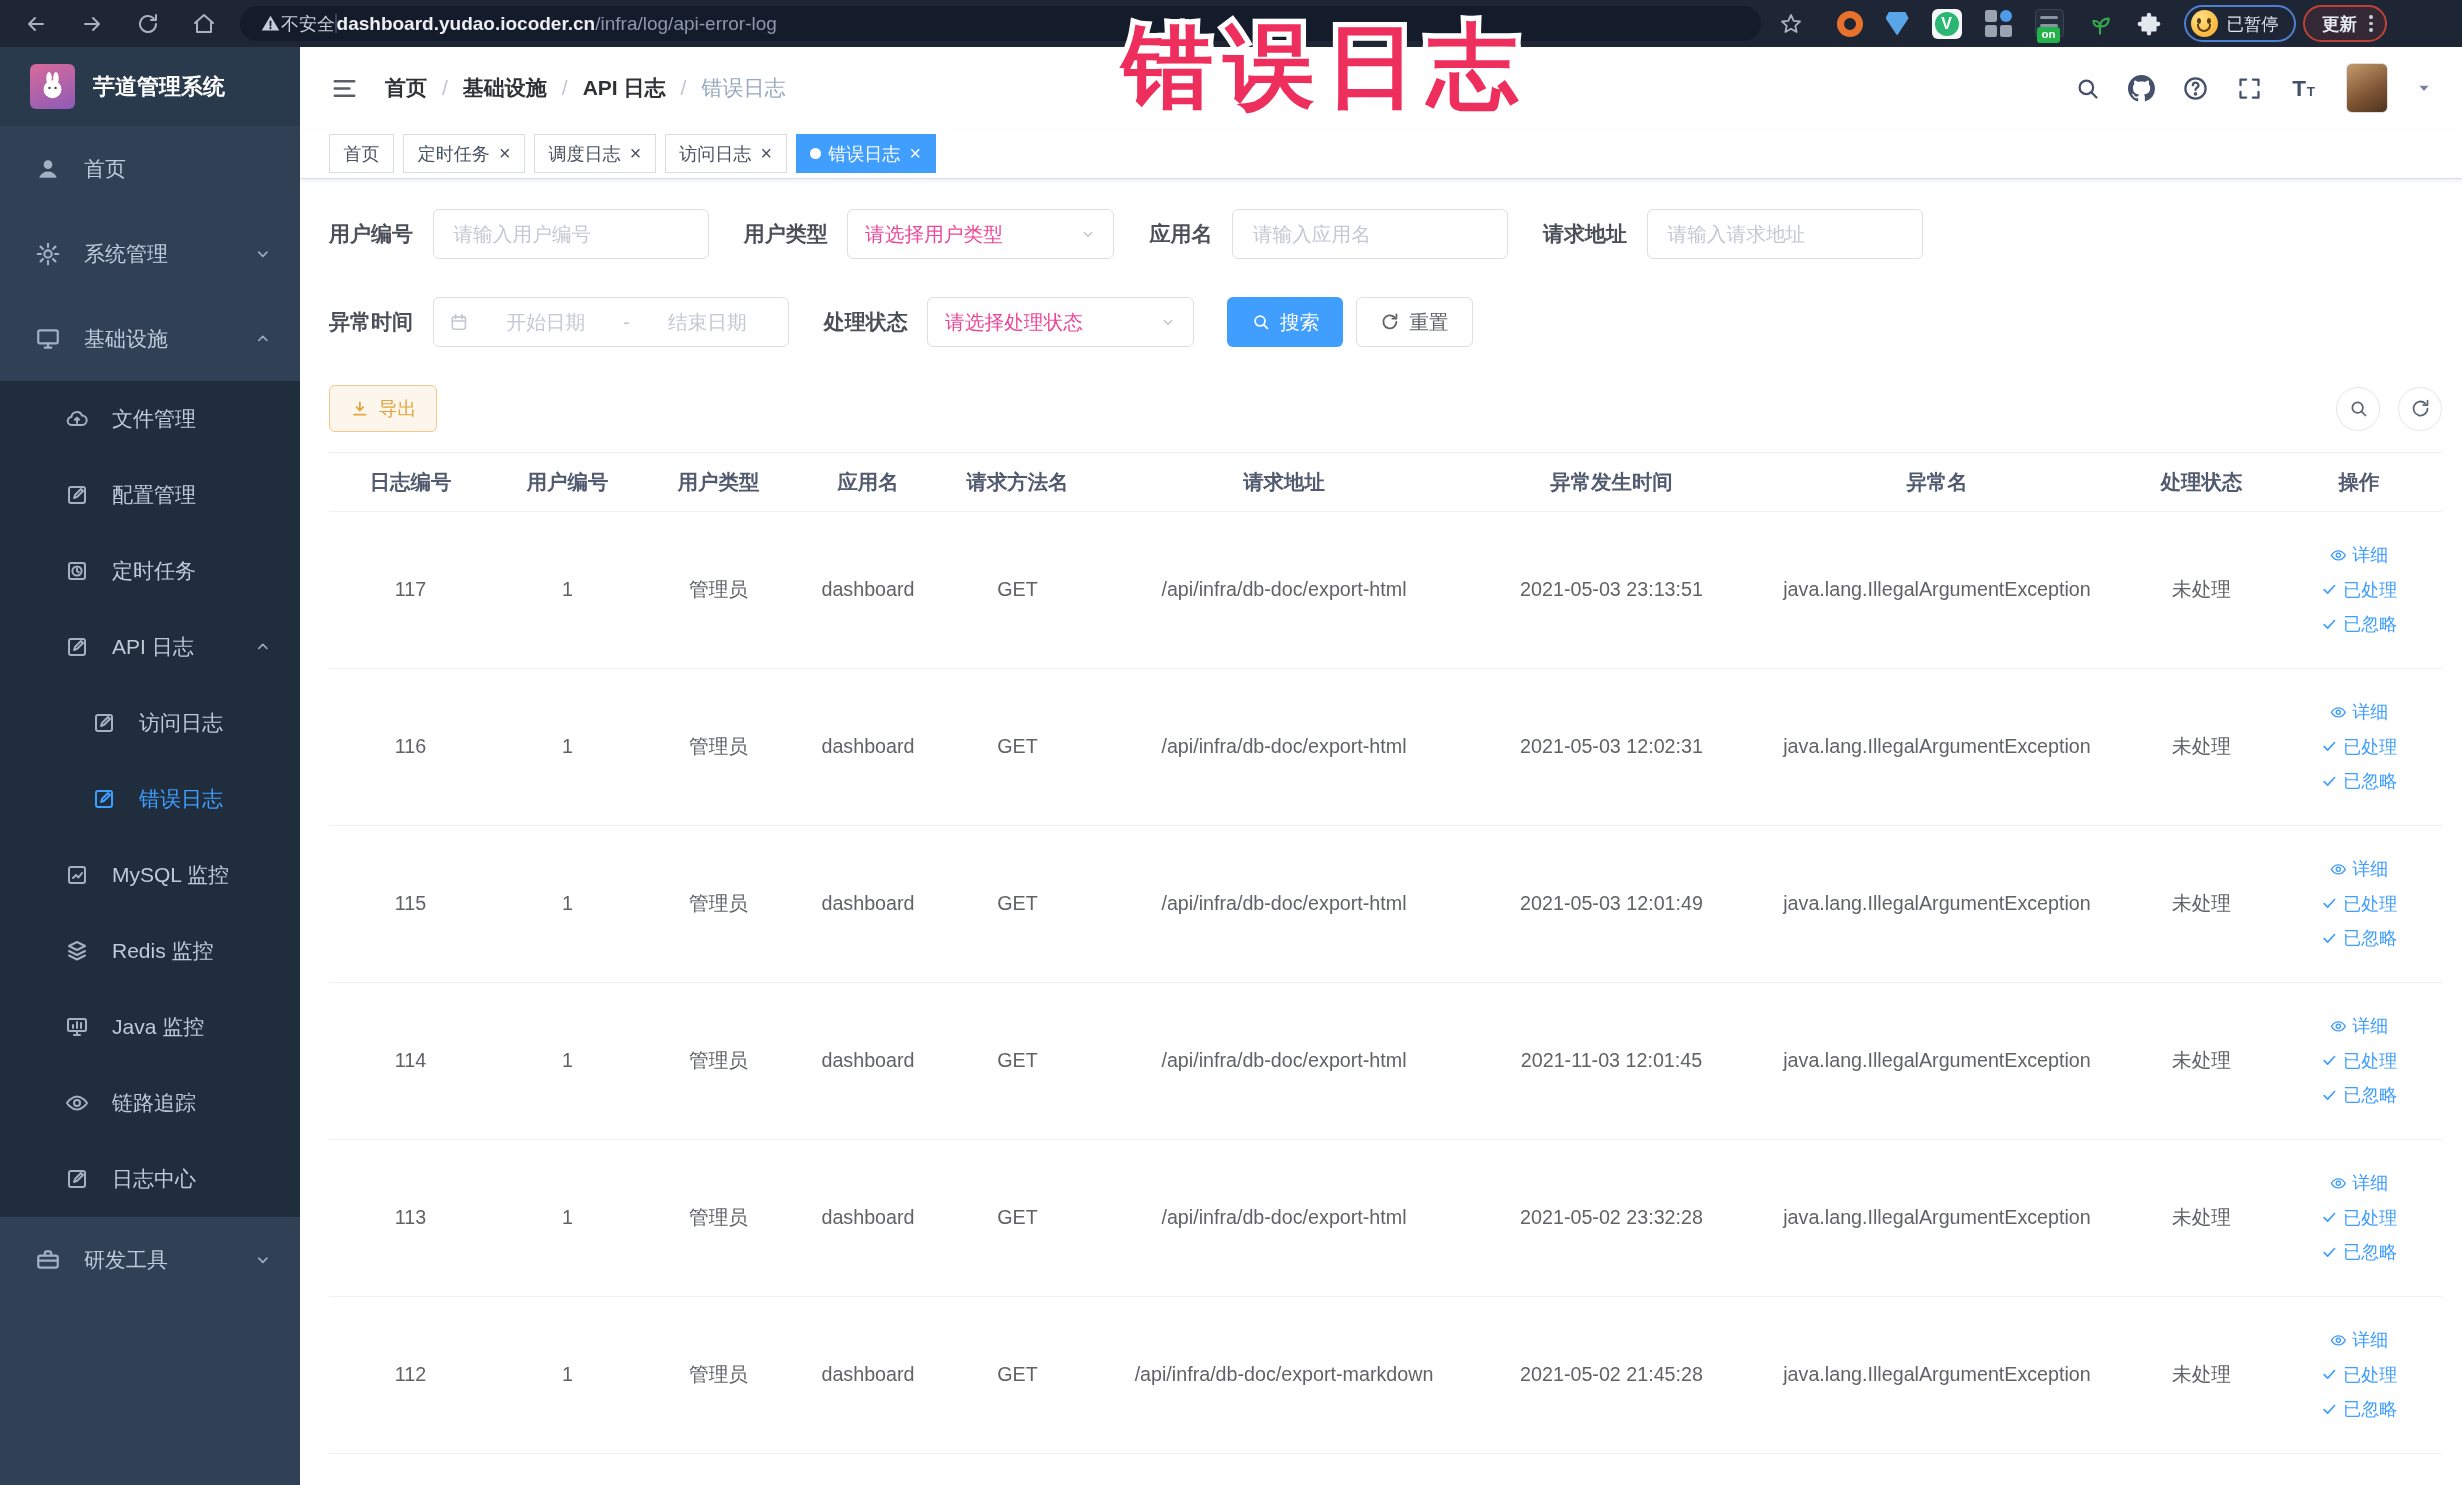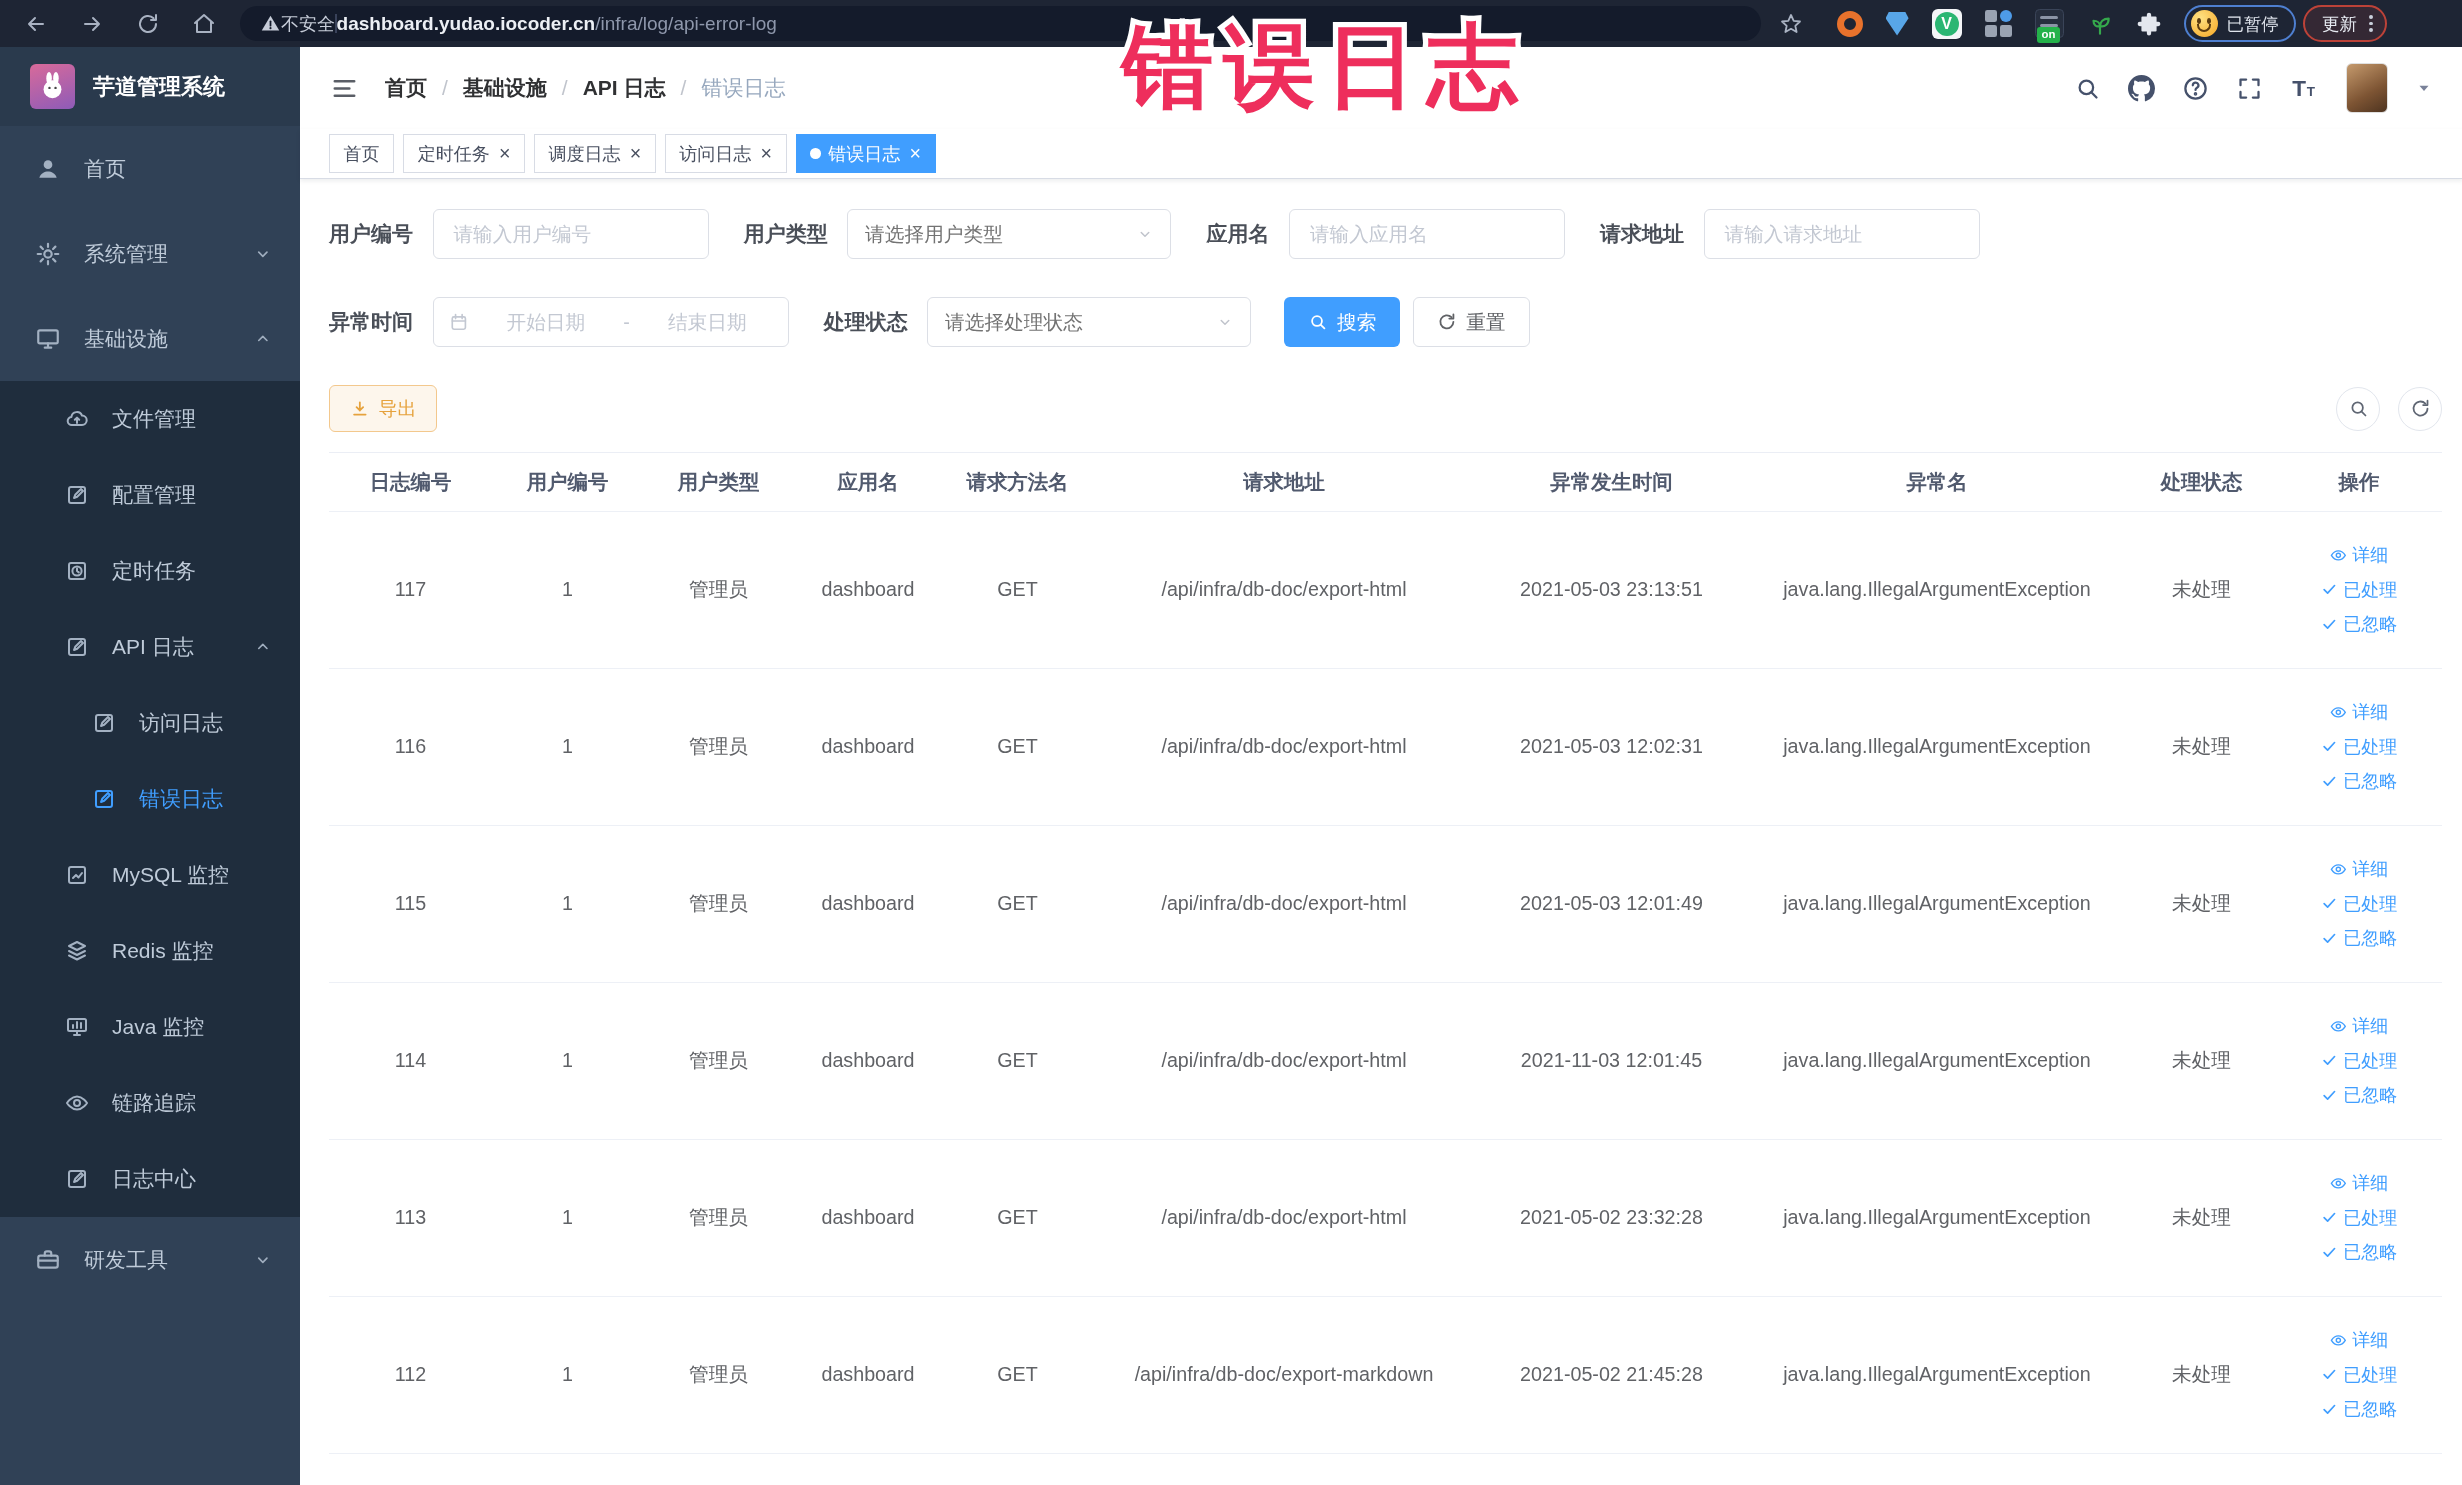--- a/index.html
+++ b/index.html
@@ -34,21 +34,21 @@
   .x-leaf{color:#35a84c;}
   .x-puzzle{color:#e3e7ee;}
   #profile-chip{display:flex;align-items:center;gap:9px;border:2.3px solid #4e7fd0;border-radius:19.7px;
     padding:3px 15px 3px 4.5px;margin-left:4.5px;cursor:pointer;}
   .face{position:relative;width:27px;height:27px;border-radius:50%;background:radial-gradient(circle at 35% 30%,#ffe183,#f5a623);}
   .face i{position:absolute;top:8.3px;width:3.8px;height:5.3px;border-radius:50%;background:#5b3b10;}
   .face i.l{left:6.8px}.face i.r{right:6.8px}
   .face u{position:absolute;left:6.8px;right:6.8px;bottom:5.3px;height:7.6px;border:2.3px solid #5b3b10;border-top:none;border-radius:0 0 9px 9px;}
   #profile-chip span{font-size:17.4px;color:#dfe4ec;}
   #update-pill{display:flex;align-items:center;gap:12px;border:2.3px solid #bc4238;border-radius:19.7px;
-    background:rgba(188,66,56,.14);padding:4.5px 12px 4.5px 16.7px;margin:0 13.6px 0 7.6px;cursor:pointer;}
+    background:rgba(188,66,56,.14);padding:4.5px 12px 4.5px 16.7px;margin:0 13.6px 0 7.6px;cursor:pointer;font-weight:bold;}
   #update-pill span{font-size:17.4px;color:#e7ebf2;}
   .kebab{display:flex;flex-direction:column;gap:3px;}
   .kebab i{width:3.8px;height:3.8px;border-radius:50%;background:#c9cfdb;}
 
   
   #sidebar{position:absolute;top:47px;left:0;width:300px;height:1439px;background:#304156;color:#bfcbd9;}
   #logo-row{height:79px;display:flex;align-items:center;gap:18px;padding-left:30px;background:#2a3a4d;cursor:pointer;}
   .logo-img{width:45px;height:45px;border-radius:6px;background:linear-gradient(160deg,#d86a9a,#8e5bb8);
     display:flex;align-items:center;justify-content:center;}
   .logo-title{color:#fff;font-size:22px;font-weight:700;}
@@ -84,21 +84,21 @@
   .tag.is-active{background:#409eff;border-color:#409eff;color:#fff;}
   .tag-close{font-size:19.7px;line-height:1;margin-left:1.5px;cursor:pointer;}
 
   #content{padding:30px 21px 0 29px;}
   .f-row{display:flex;align-items:center;margin-bottom:38px;}
   .f-item{display:flex;align-items:center;margin-right:35px;}
   .f-label{font-size:21px;color:#4a4f58;font-weight:700;margin-right:19.7px;}
   .f-box{height:50px;border:1.5px solid #dcdfe6;border-radius:6px;background:#fff;font-size:19.7px;color:#606266;}
   input.f-box{padding:0 19.7px;width:276px;outline:none;}
   input.f-box::placeholder{color:#c3c8d2;}
-  .f-select{width:324px;display:flex;align-items:center;justify-content:space-between;padding:0 16.7px;color:#737373;cursor:pointer;}
+  .f-select{width:267px;display:flex;align-items:center;justify-content:space-between;padding:0 16.7px;color:#ec4899;cursor:pointer;}
   .f-date{width:356px;display:flex;align-items:center;gap:12px;padding:0 15px;color:#c3c8d2;cursor:pointer;}
   .f-date .cal{color:#c3c8d2;}
   .f-date .rng{flex:1;text-align:center;}
   .f-date .rsep{color:#c3c8d2;}
   .btn{height:50px;border-radius:6px;display:inline-flex;align-items:center;gap:9px;padding:0 23px;
     font-size:19.7px;border:1.5px solid transparent;cursor:pointer;background:#fff;}
   .btn-primary{background:#409eff;color:#fff;margin-left:33px;}
   .btn-plain{border-color:#dcdfe6;color:#606266;margin-left:13px;}
   .btn-warning{height:47px;background:#fdf6ec;border-color:#f3c88d;color:#e6a23c;font-size:19px;padding:0 19.7px;}
 

